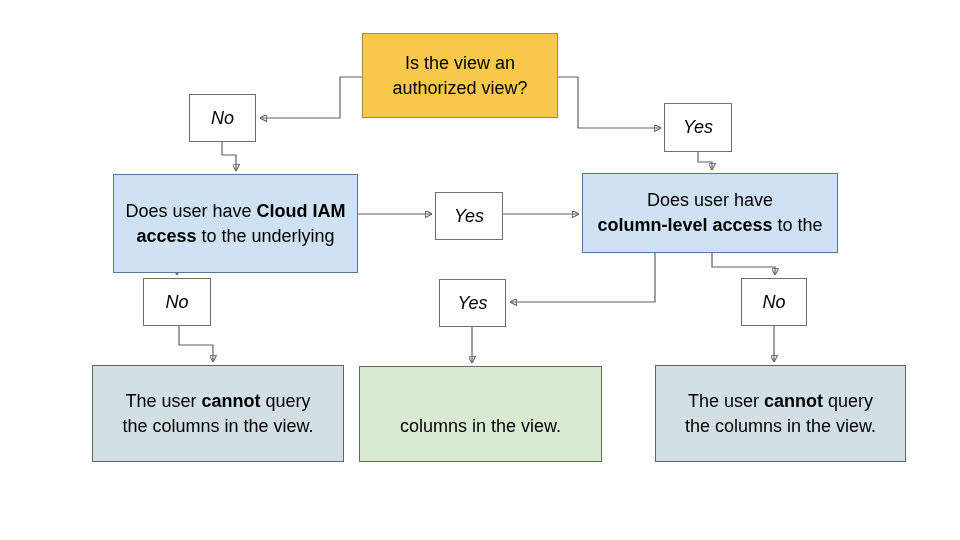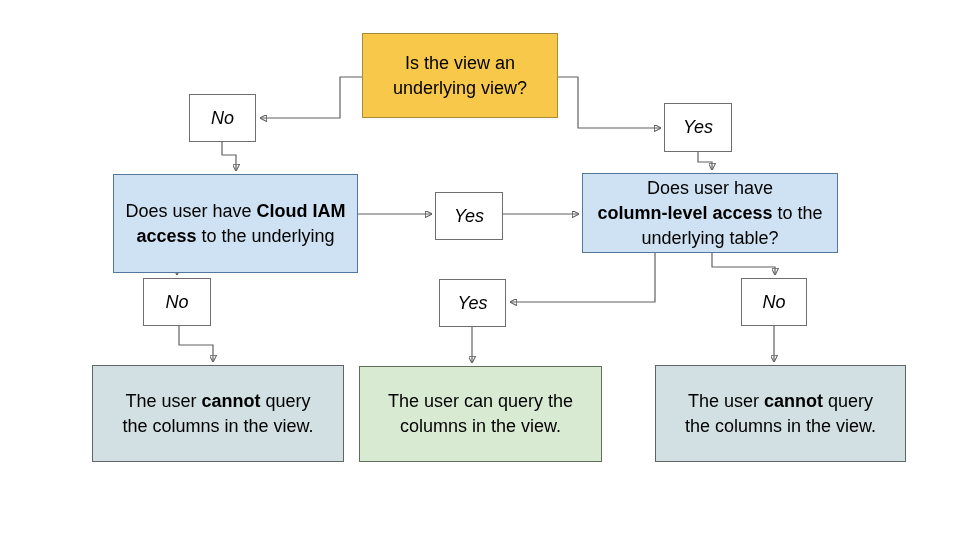--- a/index.html
+++ b/index.html
@@ -40,60 +40,60 @@
     <path d="M503 214 H578" marker-end="url(#arw)"></path>
     <path d="M236 253 V268 H177 V274" marker-end="url(#arw)"></path>
     <path d="M179 326 V345 H213 V361" marker-end="url(#arw)"></path>
     <path d="M655 253 V302 H511" marker-end="url(#arw)"></path>
     <path d="M712 253 V267 H775 V274" marker-end="url(#arw)"></path>
     <path d="M472 327 V362" marker-end="url(#arw)"></path>
     <path d="M774 326 V361" marker-end="url(#arw)"></path>
   </svg>
 
   <div class="node yellow" style="left:362px;top:33px;width:196px;height:85px;">
-    <div class="txt"><span>Is the view an</span><br><span>underlying view?</span></div>
+    <div class="txt"><span>Is the view an</span><br><span>authorized view?</span></div>
   </div>
 
   <div class="node small" style="left:189px;top:94px;width:67px;height:48px;">
     <div class="txt">No</div>
   </div>
 
   <div class="node small" style="left:664px;top:103px;width:68px;height:49px;">
     <div class="txt">Yes</div>
   </div>
 
   <div class="node blue" style="left:113px;top:174px;width:245px;height:99px;">
     <div class="txt"><span>Does user have </span><span class="b">Cloud IAM</span><br><span class="b">access</span><span> to the underlying</span><br></div>
   </div>
 
   <div class="node small" style="left:435px;top:192px;width:68px;height:48px;">
     <div class="txt">Yes</div>
   </div>
 
   <div class="node blue" style="left:582px;top:173px;width:256px;height:80px;">
-    <div class="txt"><span>Does user have</span><br><span class="b">column-level access</span><span> to the</span><br><span>underlying table?</span></div>
+    <div class="txt"><span>Does user have</span><br><span class="b">column-level access</span><span> to the</span><br></div>
   </div>
 
   <div class="node small" style="left:143px;top:278px;width:68px;height:48px;">
     <div class="txt">No</div>
   </div>
 
   <div class="node small" style="left:439px;top:279px;width:67px;height:48px;">
     <div class="txt">Yes</div>
   </div>
 
   <div class="node small" style="left:741px;top:278px;width:66px;height:48px;">
     <div class="txt">No</div>
   </div>
 
   <div class="node teal" style="left:92px;top:365px;width:252px;height:97px;">
     <div class="txt"><span>The user </span><span class="b">cannot</span><span> query</span><br><span>the columns in the view.</span></div>
   </div>
 
   <div class="node green" style="left:359px;top:366px;width:243px;height:96px;">
-    <div class="txt"><span>The user can query the</span><br><span>columns in the view.</span></div>
+    <div class="txt"><br><span>columns in the view.</span></div>
   </div>
 
   <div class="node teal" style="left:655px;top:365px;width:251px;height:97px;">
     <div class="txt"><span>The user </span><span class="b">cannot</span><span> query</span><br><span>the columns in the view.</span></div>
   </div>
 
 </div>
 
 </body></html>

